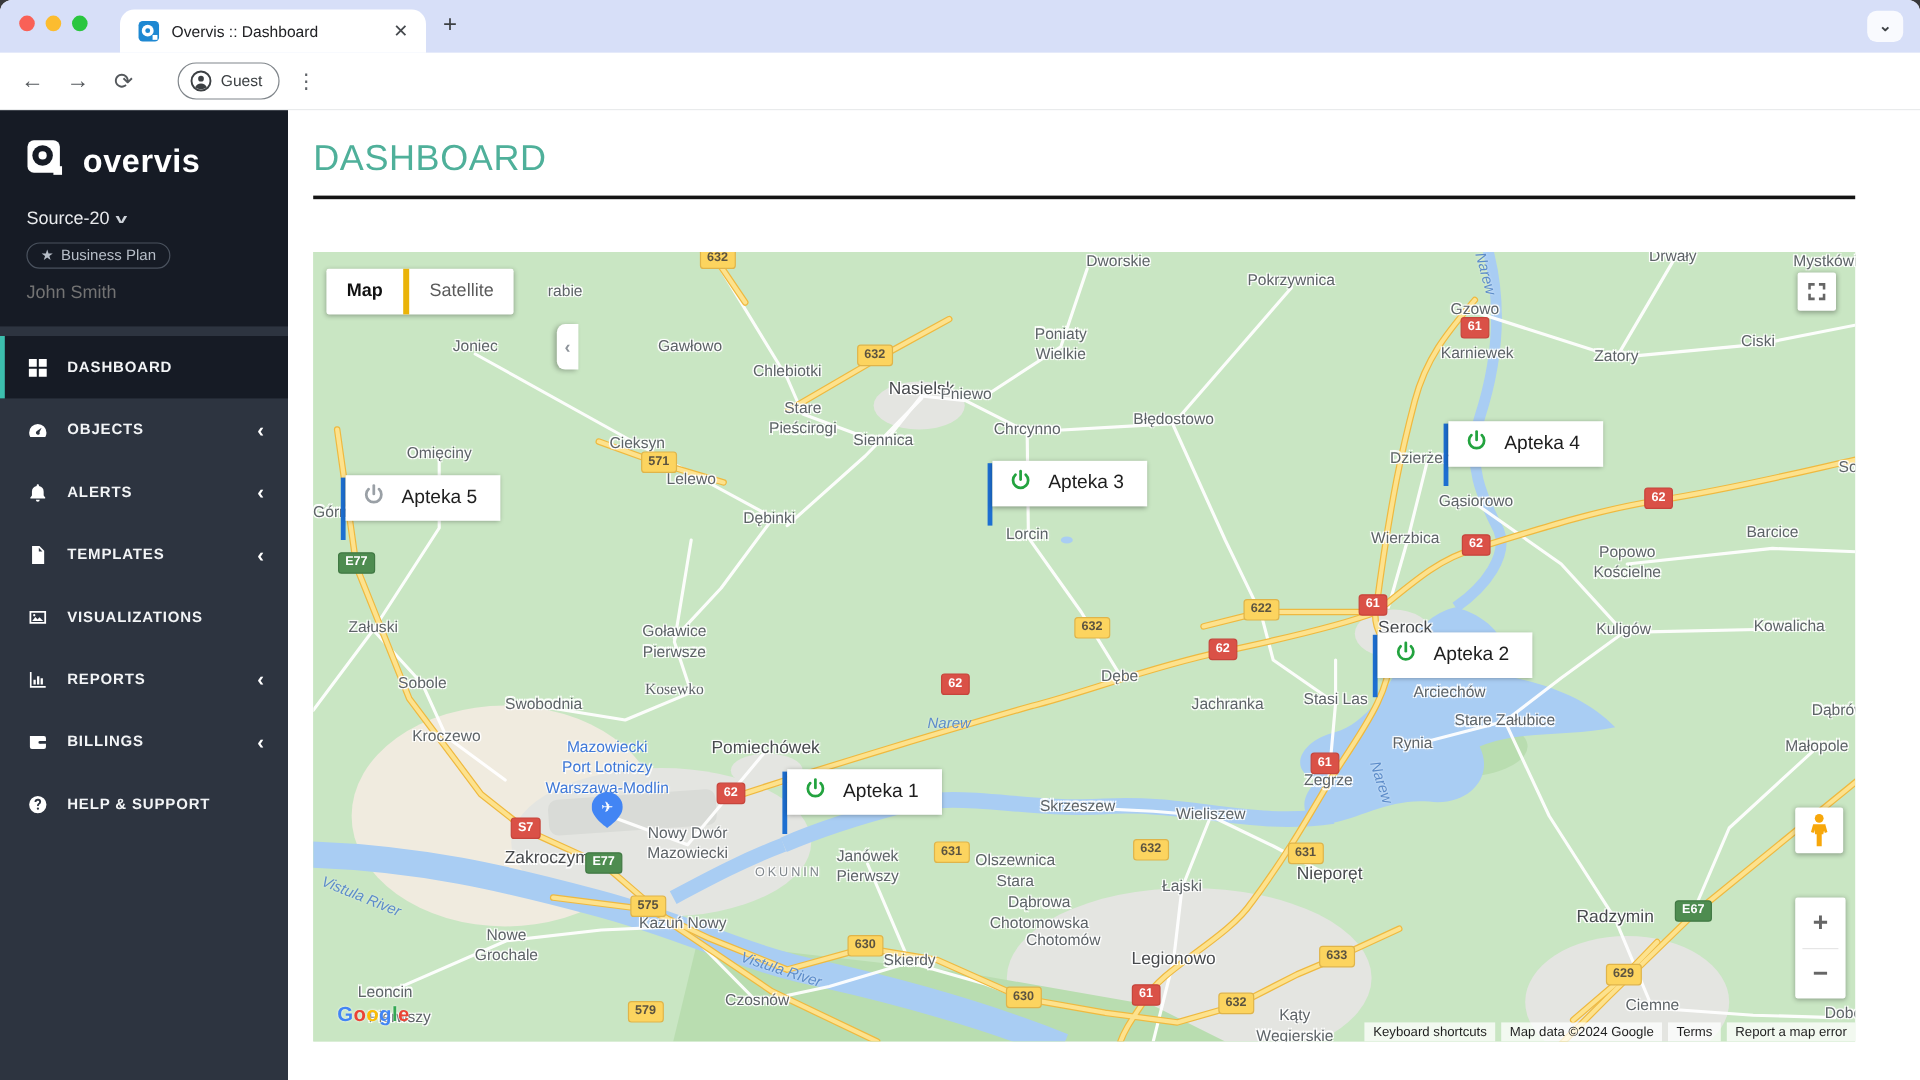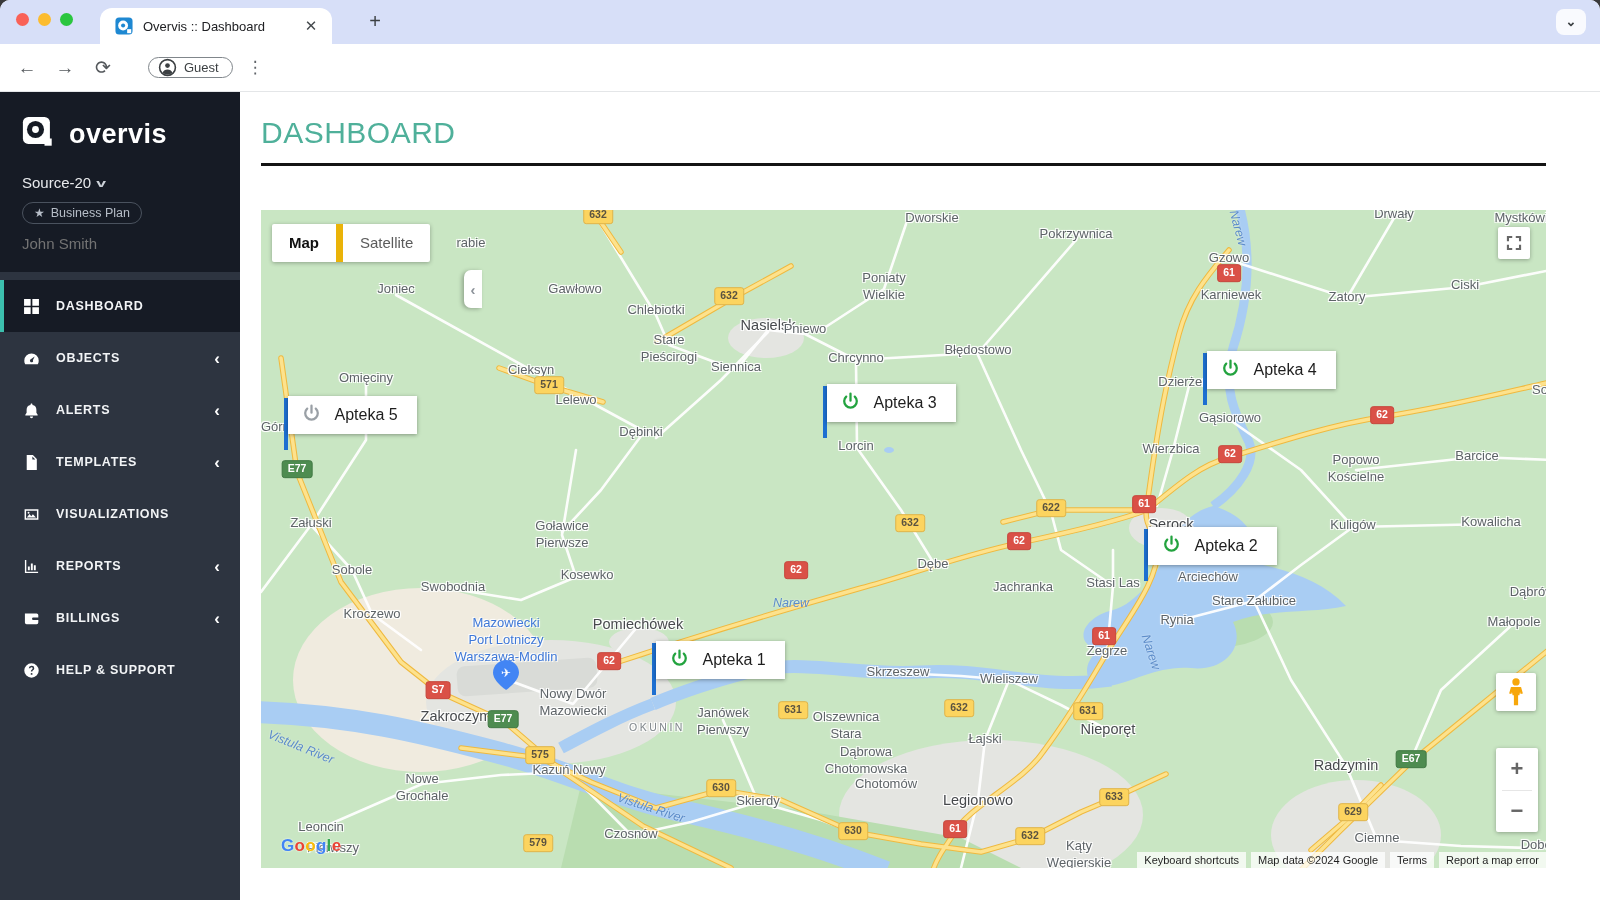--- a/index.html
+++ b/index.html
@@ -4,32 +4,32 @@
 <style>
   * { margin:0; padding:0; box-sizing:border-box; }
   html,body { width:1600px; height:900px; background:#39393b; font-family:"Liberation Sans", sans-serif; overflow:hidden; }
   #window { position:relative; width:1600px; height:900px; border-radius:10px 10px 0 0; overflow:hidden; background:#fff; }
 
   
   #tabstrip { position:absolute; left:0; top:0; width:1600px; height:44px; background:#d7dff8; }
   .tlights { position:absolute; left:16px; top:13px; display:flex; gap:9px; }
   .tlight { width:13px; height:13px; border-radius:50%; }
   .tl-red{background:#f96157;} .tl-yellow{background:#fcbc2f;} .tl-green{background:#2ac63f;}
-  #tab { position:absolute; left:100px; top:8px; width:232px; height:36px; background:#fff; border-radius:12px 12px 0 0; display:flex; align-items:center; padding:0 12px 0 15px; }
+  #tab { position:absolute; left:100px; top:8px; width:255px; height:36px; background:#fff; border-radius:12px 12px 0 0; display:flex; align-items:center; padding:0 12px 0 15px; }
   #tab .favicon { width:18px; height:18px; margin-right:10px; flex:0 0 auto; }
   #tab .tab-title { font-size:13px; color:#202124; flex:1; white-space:nowrap; overflow:hidden; }
   #tab .tab-close { color:#45494d; font-size:15px; width:18px; text-align:center; cursor:default; }
   #newtab { position:absolute; left:362px; top:9px; width:26px; height:26px; color:#3c4043; font-size:20px; line-height:25px; text-align:center; }
   #tabchev { position:absolute; right:14px; top:9px; width:30px; height:26px; background:rgba(255,255,255,.85); border-radius:8px; color:#3c4043; font-size:13px; font-weight:700; text-align:center; line-height:25px; }
 
   #toolbar { position:absolute; left:0; top:44px; width:1600px; height:48px; background:#fff; border-bottom:1px solid #e4e6e8; display:flex; align-items:center; }
   .navbtn { color:#54585c; font-size:19px; width:38px; text-align:center; }
   #urlbar { margin-left:6px; width:1286px; height:34px; border:1px solid #dadce0; border-radius:17px; display:flex; align-items:center; padding:0 14px; background:#fff; }
   #urlbar .url-text { font-size:14px; color:#202124; margin-left:10px; }
-  #guestbtn { margin-left:26px; height:21px; border:1px solid #80868b; border-radius:16px; display:flex; align-items:center; padding:0 13px 0 9px; gap:7px;justify-content:center; }
+  #guestbtn { margin-left:26px; height:31px; border:1px solid #80868b; border-radius:16px; display:flex; align-items:center; padding:0 13px 0 9px; gap:7px;justify-content:center; }
   #guestbtn span { font-size:13px; color:#3c4043; }
   #menu3 { margin-left:14px; color:#5f6368; font-size:17px; letter-spacing:0; }
 
   
   #sidebar { position:absolute; left:0; top:92px; width:240px; height:808px; background:#2d3440; }
   #sidetop { background:#161b25; padding:24px 0 20px 22px; }
   #brandrow { display:flex; align-items:center; gap:11px; }
   #brandrow .brand-name { color:#fff; font-size:27px; font-weight:700; letter-spacing:.5px; }
   #sourcerow { margin-top:22px; color:#e8eaed; font-size:15px; display:flex; align-items:center; gap:7px; }
   #sourcerow .chev { color:#cdd2d9; font-size:11px; font-weight:700; transform:scaleX(1.6); }
@@ -70,21 +70,21 @@
   .airport-pin { position:absolute; width:26px; height:30px; z-index:2; }
 
   .marker { position:absolute; z-index:5; }
   .marker .pole { position:absolute; left:0; top:2px; width:3.5px; height:52px; background:#1d6fd1; }
   .marker .mbox { position:absolute; left:3.5px; top:0; height:38px; background:#fff; display:flex; align-items:center; gap:13px; padding:0 19px 0 13px; box-shadow:0 1px 4px rgba(0,0,0,.35); white-space:nowrap; }
   .marker .mlabel { font-size:16px; color:#1e1e1e; }
 
   #maptype { position:absolute; left:11px; top:14px; display:flex; background:#fff; box-shadow:0 1px 4px rgba(0,0,0,.3); border-radius:2px; z-index:6; }
   #maptype .mt { height:38px; line-height:38px; padding:0 17px; font-size:15px; }
   #maptype .mt.on { font-weight:700; color:#111; }
-  #maptype .mt.off { color:#5b5b5b; border-left:7px solid #eab308; }
+  #maptype .mt.off { color:#5b5b5b; border-left:5px solid #eab308; }
 
   #fullscreen { position:absolute; left:1237px; top:17px; width:32px; height:32px; background:#fff; border-radius:2px; box-shadow:0 1px 4px rgba(0,0,0,.3); display:flex; align-items:center; justify-content:center; z-index:6; }
   #pegman { position:absolute; left:1235px; top:463px; width:40px; height:38px; background:#fff; border-radius:2px; box-shadow:0 1px 4px rgba(0,0,0,.3); display:flex; align-items:center; justify-content:center; z-index:6; }
   #zoomctl { position:absolute; left:1235px; top:538px; width:42px; height:84px; background:#fff; border-radius:2px; box-shadow:0 1px 4px rgba(0,0,0,.3); z-index:6; display:flex; flex-direction:column; }
   #zoomctl .zbtn { flex:1; display:flex; align-items:center; justify-content:center; font-size:22px; font-weight:700; color:#666; }
   #zoomctl .zdiv { height:1px; background:#e6e6e6; margin:0 6px; }
 
   #glogo { position:absolute; left:20px; top:626px; z-index:6; font-size:17px; font-weight:700; letter-spacing:.3px; text-shadow:0 0 2px #fff; }
   #glogo b:nth-child(1){color:#4285F4;} #glogo b:nth-child(2){color:#EA4335;} #glogo b:nth-child(3){color:#FBBC05;}
   #glogo b:nth-child(4){color:#4285F4;} #glogo b:nth-child(5){color:#34A853;} #glogo b:nth-child(6){color:#EA4335;}
@@ -339,27 +339,27 @@
           <span class="town" style="left: 105px; top: 168px;">Omięciny</span>
           <span class="town" style="left: 270px; top: 160px;">Cieksyn</span>
           <span class="town" style="left: 315px; top: 190px;">Lelewo</span>
           <span class="town" style="left: 380px; top: 222px;">Dębinki</span>
           <span class="town" style="left: 928px; top: 172px;">Dzierżenin</span>
           <span class="town" style="left: 1300px; top: 180px;">Somianka</span>
           <span class="town" style="left: 969px; top: 208px;">Gąsiorowo</span>
           <span class="town" style="left: 910px; top: 239px;">Wierzbica</span>
           <span class="town" style="left: 1095px; top: 259px;">Popowo
 Kościelne</span>
-          <span class="town" style="left: 1216px; top: 246px;">Barcice</span>
+          <span class="town" style="left: 1216px; top: 234px;">Barcice</span>
           <span class="town" style="left: 595px; top: 236px;">Lorcin</span>
           <span class="town" style="left: 18px; top: 217px;">Górne</span>
           <span class="town" style="left: 50px; top: 313px;">Załuski</span>
           <span class="town" style="left: 301px; top: 325px;">Goławice
 Pierwsze</span>
-          <span class="town" style="left: 326px; top: 365px;">Kosewko</span>
+          <span class="town" style="left: 301px; top: 365px; font-family: Liberation Serif, serif;">Kosewko</span>
           <span class="town" style="left: 91px; top: 360px;">Sobole</span>
           <span class="town" style="left: 192px; top: 377px;">Swobodnia</span>
           <span class="town" style="left: 111px; top: 404px;">Kroczewo</span>
           <span class="town big" style="left: 910px; top: 314px;">Serock</span>
           <span class="town" style="left: 672px; top: 354px;">Dębe</span>
           <span class="town" style="left: 762px; top: 377px;">Jachranka</span>
           <span class="town" style="left: 852px; top: 373px;">Stasi Las</span>
           <span class="town" style="left: 947px; top: 367px;">Arciechów</span>
           <span class="town" style="left: 1092px; top: 315px;">Kuligów</span>
           <span class="town" style="left: 1230px; top: 312px;">Kowalicha</span>

